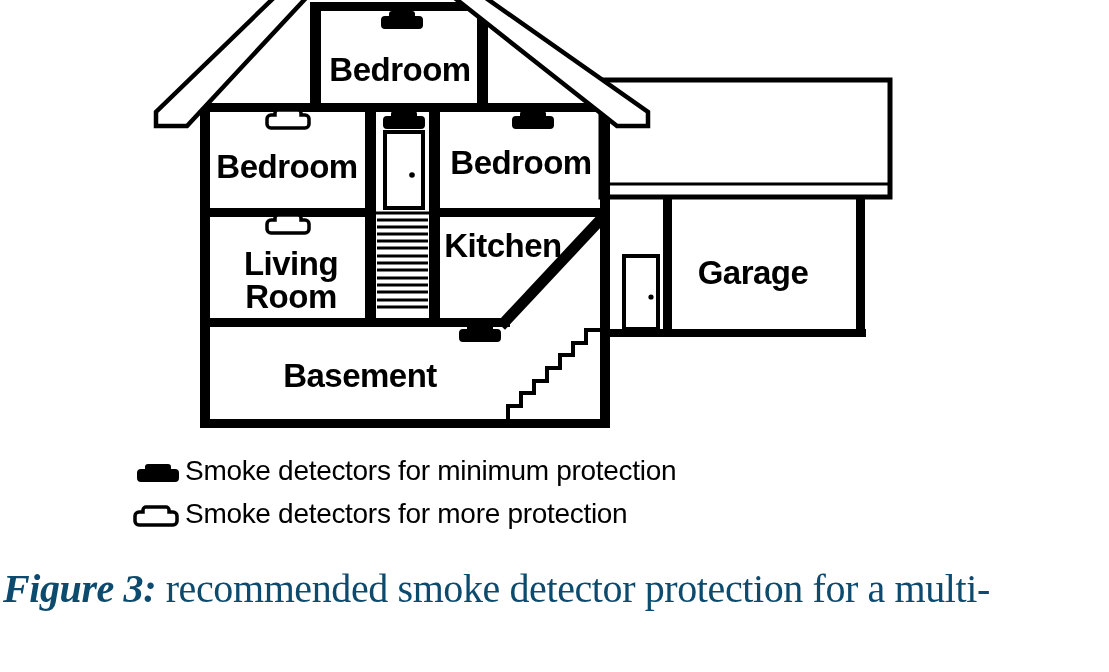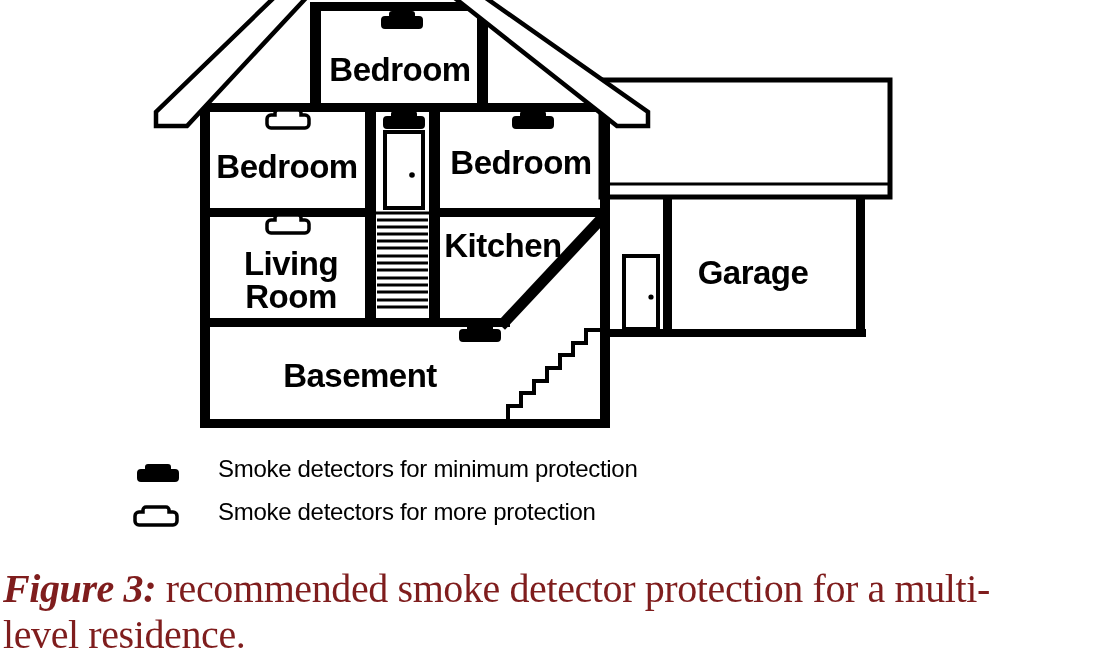--- a/index.html
+++ b/index.html
@@ -28,38 +28,38 @@
     font-weight: bold;
     font-size: 33px;
     letter-spacing: -0.5px;
     fill: #000;
   }
   .legend-icon {
     position: absolute;
   }
   .legend-label {
     position: absolute;
-    left: 218px;
+    left: 185px;
     font-family: "Liberation Sans", sans-serif;
-    font-size: 24px;
+    font-size: 28px;
     letter-spacing: -0.3px;
     white-space: nowrap;
     color: #000;
   }
   #caption {
     position: absolute;
     left: 3px;
     top: 566px;
     width: 1106px;
     font-family: "Liberation Serif", serif;
     font-size: 40px;
     line-height: 46px;
     letter-spacing: -0.4px;
     white-space: nowrap;
-    color: #7f1d1d;
+    color: #0c4a6e;
   }
   #caption .fig-label {
     font-weight: bold;
     font-style: italic;
   }
 </style>
 </head>
 <body>
 
 <div id="stage">
@@ -159,16 +159,15 @@
 
     <svg class="legend-icon" style="left:132px; top:505px;" width="48" height="24" viewBox="-24 -2 48 24">
       <path fill="#ffffff" stroke="#000" stroke-width="3.5" d="M -21 9 A 4 4 0 0 1 -17 5 L -13 5 L -13 3 A 3 3 0 0 1 -10 0 L 10 0 A 3 3 0 0 1 13 3 L 13 5 L 17 5 A 4 4 0 0 1 21 9 L 21 14 A 4 4 0 0 1 17 18 L -17 18 A 4 4 0 0 1 -21 14 Z"></path>
     </svg>
     <div class="legend-label" style="top:498px;">Smoke detectors for more protection</div>
   </div>
 
   <div id="caption">
     <span class="fig-label">Figure 3:</span>
     <span>recommended smoke detector protection for a multi-</span><br>
-    <span>level residence.</span>
   </div>
 
 </div>
 
 </body></html>

